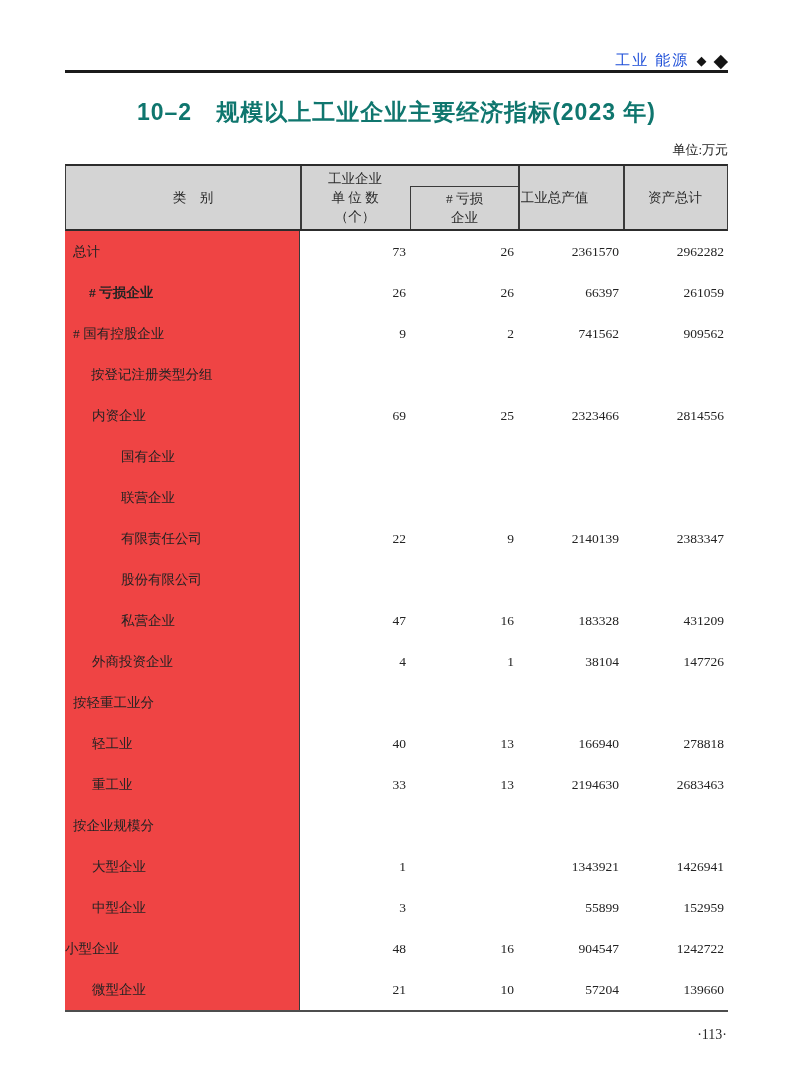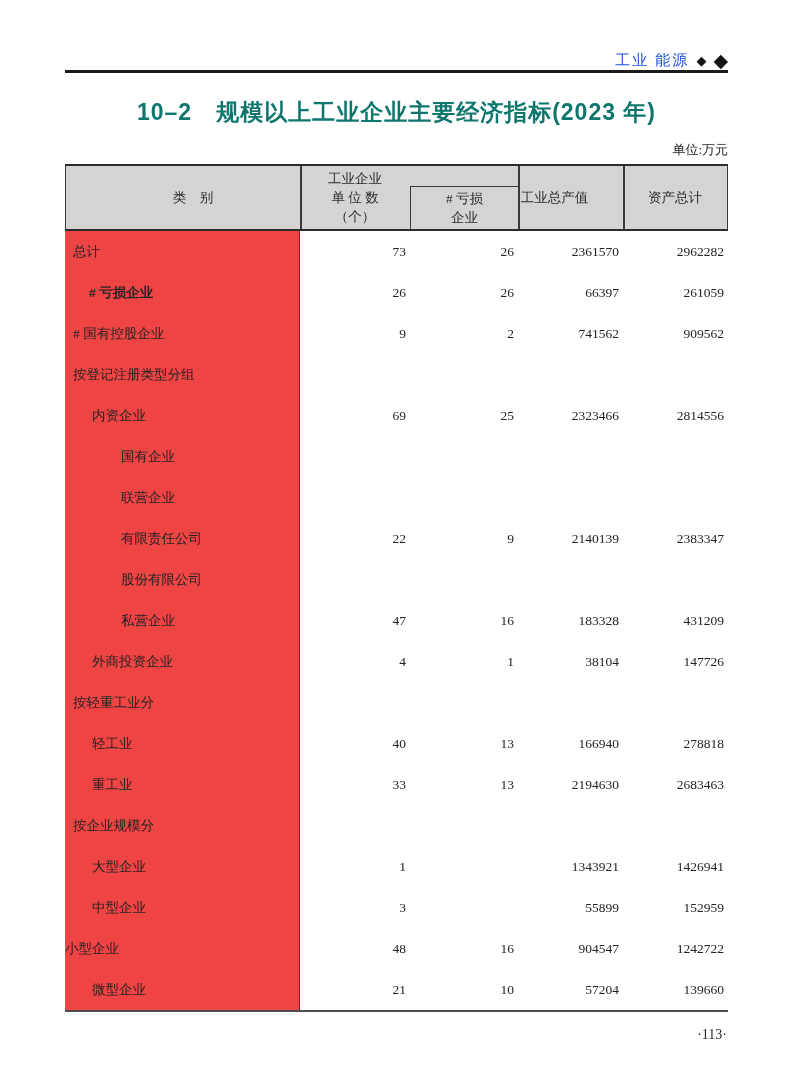--- a/index.html
+++ b/index.html
@@ -155,21 +155,21 @@
 
   <div class="trow">
     <div class="cell label" style="padding-left: 8px;"># 国有控股企业</div>
     <div class="cell num">9</div>
     <div class="cell num">2</div>
     <div class="cell num">741562</div>
     <div class="cell num">909562</div>
   </div>
 
   <div class="trow">
-    <div class="cell label" style="padding-left: 8px;">按登记注册类型分组</div>
+    <div class="cell label" style="padding-left: 26px;">按登记注册类型分组</div>
     <div class="cell num"></div>
     <div class="cell num"></div>
     <div class="cell num"></div>
     <div class="cell num"></div>
   </div>
 
   <div class="trow">
     <div class="cell label" style="padding-left: 27px;">内资企业</div>
     <div class="cell num">69</div>
     <div class="cell num">25</div>

